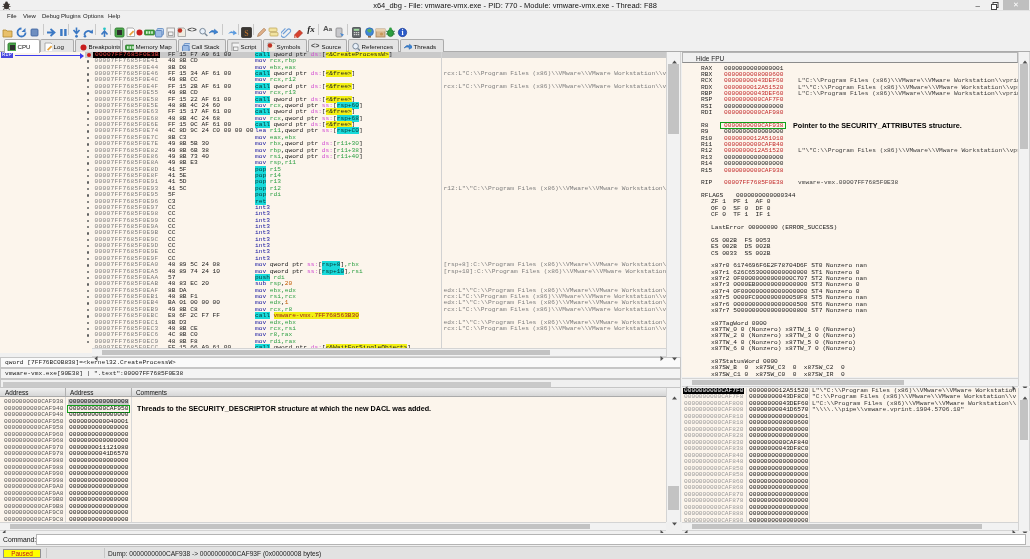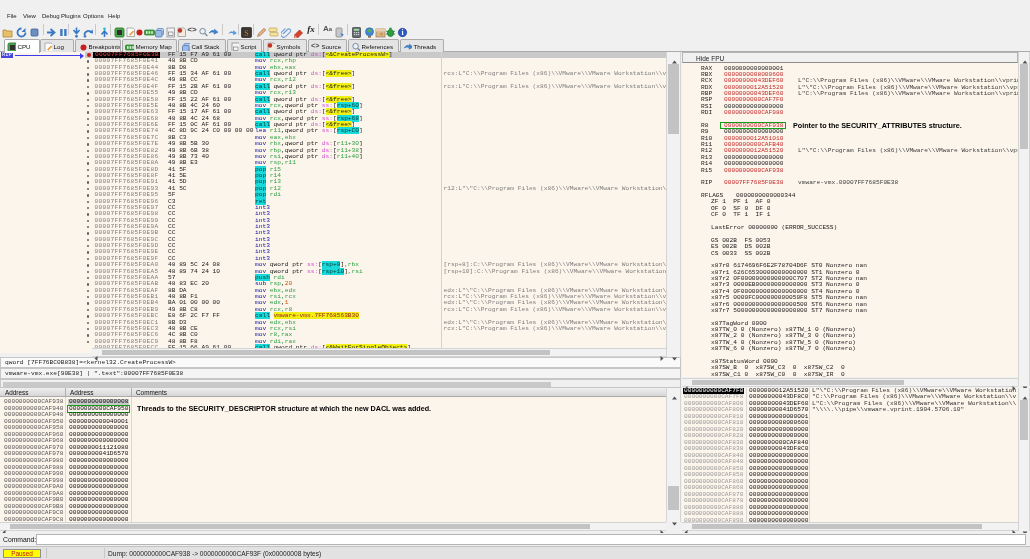--- a/index.html
+++ b/index.html
@@ -87,20 +87,34 @@
 #cmdrow{position:absolute;left:0;top:533px;width:1030px;height:13px;background:#f0f0f0;font-size:6.8px;color:#111;}
 #cmdrow .lbl{position:absolute;left:3px;top:3px;}
 #cmdrow .inp{position:absolute;left:36px;top:1px;width:990px;height:11px;background:#fff;border:1px solid #b4b4b4;}
 #statusbar{position:absolute;left:0;top:546px;width:1030px;height:13px;background:#e2e2e2;border-top:1px solid #c2c2c2;font-size:6.6px;}
 #paused{position:absolute;left:3px;top:2px;width:38px;height:9px;background:#ffff00;border:1px solid #909090;color:#c01414;text-align:center;line-height:8px;font-size:6.4px;}
 #dumpmsg{position:absolute;left:108px;top:2.5px;color:#222;}
 #statusbar .sep1{position:absolute;left:46px;top:1px;bottom:1px;width:1px;background:#c6c6c6;}
 #statusbar .sep2{position:absolute;left:104px;top:1px;bottom:1px;width:1px;background:#c6c6c6;}
 </style></head><body>
 <div id="root">
+<div id="title">
+  <svg style="position:absolute;left:2px;top:1px" width="9" height="9">
+        <ellipse cx="4.5" cy="5" rx="2.6" ry="3.2" fill="#3a3330"></ellipse>
+        <circle cx="4.5" cy="1.8" r="1.3" fill="#3a3330"></circle>
+        <path d="M1 3 l2 1.4 M0.5 5.5 l1.6 0 M1 8.5 l2 -1 M8 3 l-2 1.4 M8.5 5.5 l-1.6 0 M8 8.5 l-2 -1" stroke="#3a3330" stroke-width="0.8" fill="none"></path>
+      </svg>
+  <span class="tt">x64_dbg - File: vmware-vmx.exe - PID: 770 - Module: vmware-vmx.exe - Thread: F88</span>
+  <span style="position:absolute;right:50px;top:1px;font-size:8px;color:#222;">–</span>
+  <svg style="position:absolute;right:31px;top:1.5px" width="8" height="8">
+        <rect x="2" y="0.5" width="5" height="5" fill="#fff" stroke="#444" stroke-width="1"></rect>
+        <rect x="0.5" y="2.5" width="5" height="5" fill="#fff" stroke="#444" stroke-width="1"></rect>
+      </svg>
+  <div id="closebtn">✕</div>
+</div>
 <div id="menu">
   <span style="left:7px;">File</span>
       <span style="left:23px;">View</span>
       <span style="left:42px;">Debug</span>
       <span style="left:61px;">Plugins</span>
       <span style="left:83px;">Options</span>
       <span style="left:108px;">Help</span>
 </div>
 <div id="toolbar">
 <div class="tic" style="left:2.0px;"><svg width="11" height="11">

